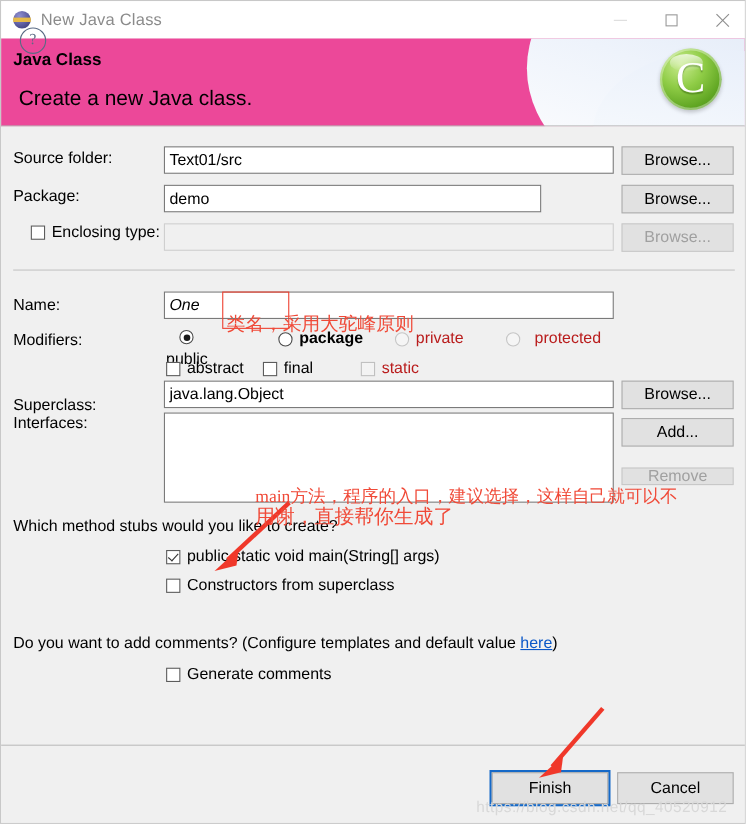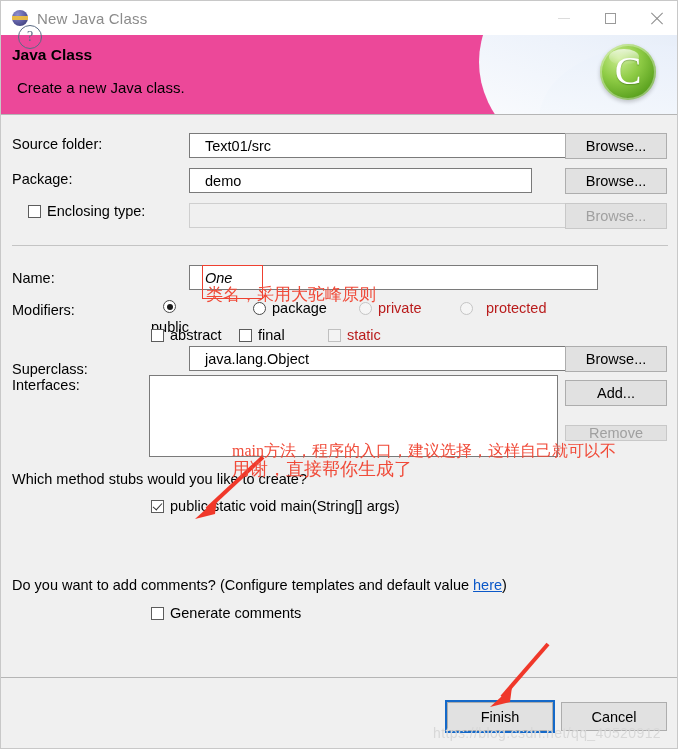--- a/index.html
+++ b/index.html
@@ -111,21 +111,21 @@
     left: 11px; top: 11px;
     margin: 0;
     font-size: 15.5px;
     font-weight: bold;
     color: #000;
   }
   .banner p {
     position: absolute;
     left: 16px; top: 44px;
     margin: 0;
-    font-size: 15px;
+    font-size: 19px;
     color: #000;
   }
   .banner-logo {
     position: absolute;
     right: 23px; top: 9px;
     width: 56px; height: 56px;
     border-radius: 50%;
     background: radial-gradient(circle at 34% 26%, #c8eb8e 0%, #8fcc46 38%, #5fa522 72%, #4a8b1c 100%);
     box-shadow: 0 2px 4px rgba(0,0,0,.22), inset 0 0 0 2px rgba(255,255,255,.35);
     display: flex; align-items: center; justify-content: center;
@@ -167,25 +167,24 @@
     white-space: nowrap;
   }
 
   .tfield {
     box-sizing: border-box;
     height: 25px;
     background: #ffffff;
     border: 1px solid #7a7a7a;
     font-size: 14.5px;
     color: #000;
-    padding: 2px 4px 0 15px;
+    padding: 2px 4px 0 4px;
     line-height: 21px;
     white-space: nowrap;
     overflow: hidden;
-    margin-left: 40px;
   }
   .tfield.disabled {
     background: #f0f0f0;
     border: 1px solid #cfcfcf;
     color: #9b9b9b;
   }
   .tarea {
     box-sizing: border-box;
     background: #ffffff;
     border: 1px solid #7a7a7a;
@@ -393,21 +392,21 @@
     </div>
     <div class="row tfield" style="left:148px; top:150px; width:409px;font-style:italic;">One</div>
 
     <div class="row" style="left:11px; top:186px;">
       <span class="lbl">Modifiers:</span>
     </div>
     <div class="row opt" style="left:150px; top:185px;flex-direction:column;">
       <span class="rb checked"></span>
       <span>public</span>
     </div>
-    <div class="row opt" style="left:252px; top:185px;">
+    <div class="row opt" style="left:252px; top:185px;font-weight:bold;">
       <span class="rb"></span>
       <span>package</span>
     </div>
     <div class="row opt disabled" style="left:358px; top:185px;">
       <span class="rb disabled"></span>
       <span>private</span>
     </div>
     <div class="row opt disabled" style="left:459px; top:185px;gap:13px;">
       <span class="rb disabled"></span>
       <span>protected</span>
@@ -439,20 +438,24 @@
     <div class="row btn" style="left:564px; top:265px; width:102px; height:26px;">Add...</div>
     <div class="row btn disabled" style="left:564px; top:310px; width:102px; height:16px;">Remove</div>
 
     <div class="row" style="left:11px; top:355px;">
       <span class="lbl">Which method stubs would you like to create?</span>
     </div>
 
     <div class="row opt" style="left:150px; top:383px;">
       <span class="cb checked"></span>
       <span>public static void main(String[] args)</span>
+    </div>
+    <div class="row opt" style="left:150px; top:409px;">
+      <span class="cb"></span>
+      <span>Constructors from superclass</span>
     </div>
 
     <div class="row" style="left:11px; top:462px; font-size:14.5px; color:#000;">
       <span>Do you want to add comments? (Configure templates and default value </span><span class="link">here</span><span>)</span>
     </div>
 
     <div class="row opt" style="left:150px; top:490px;">
       <span class="cb"></span>
       <span>Generate comments</span>
     </div>

